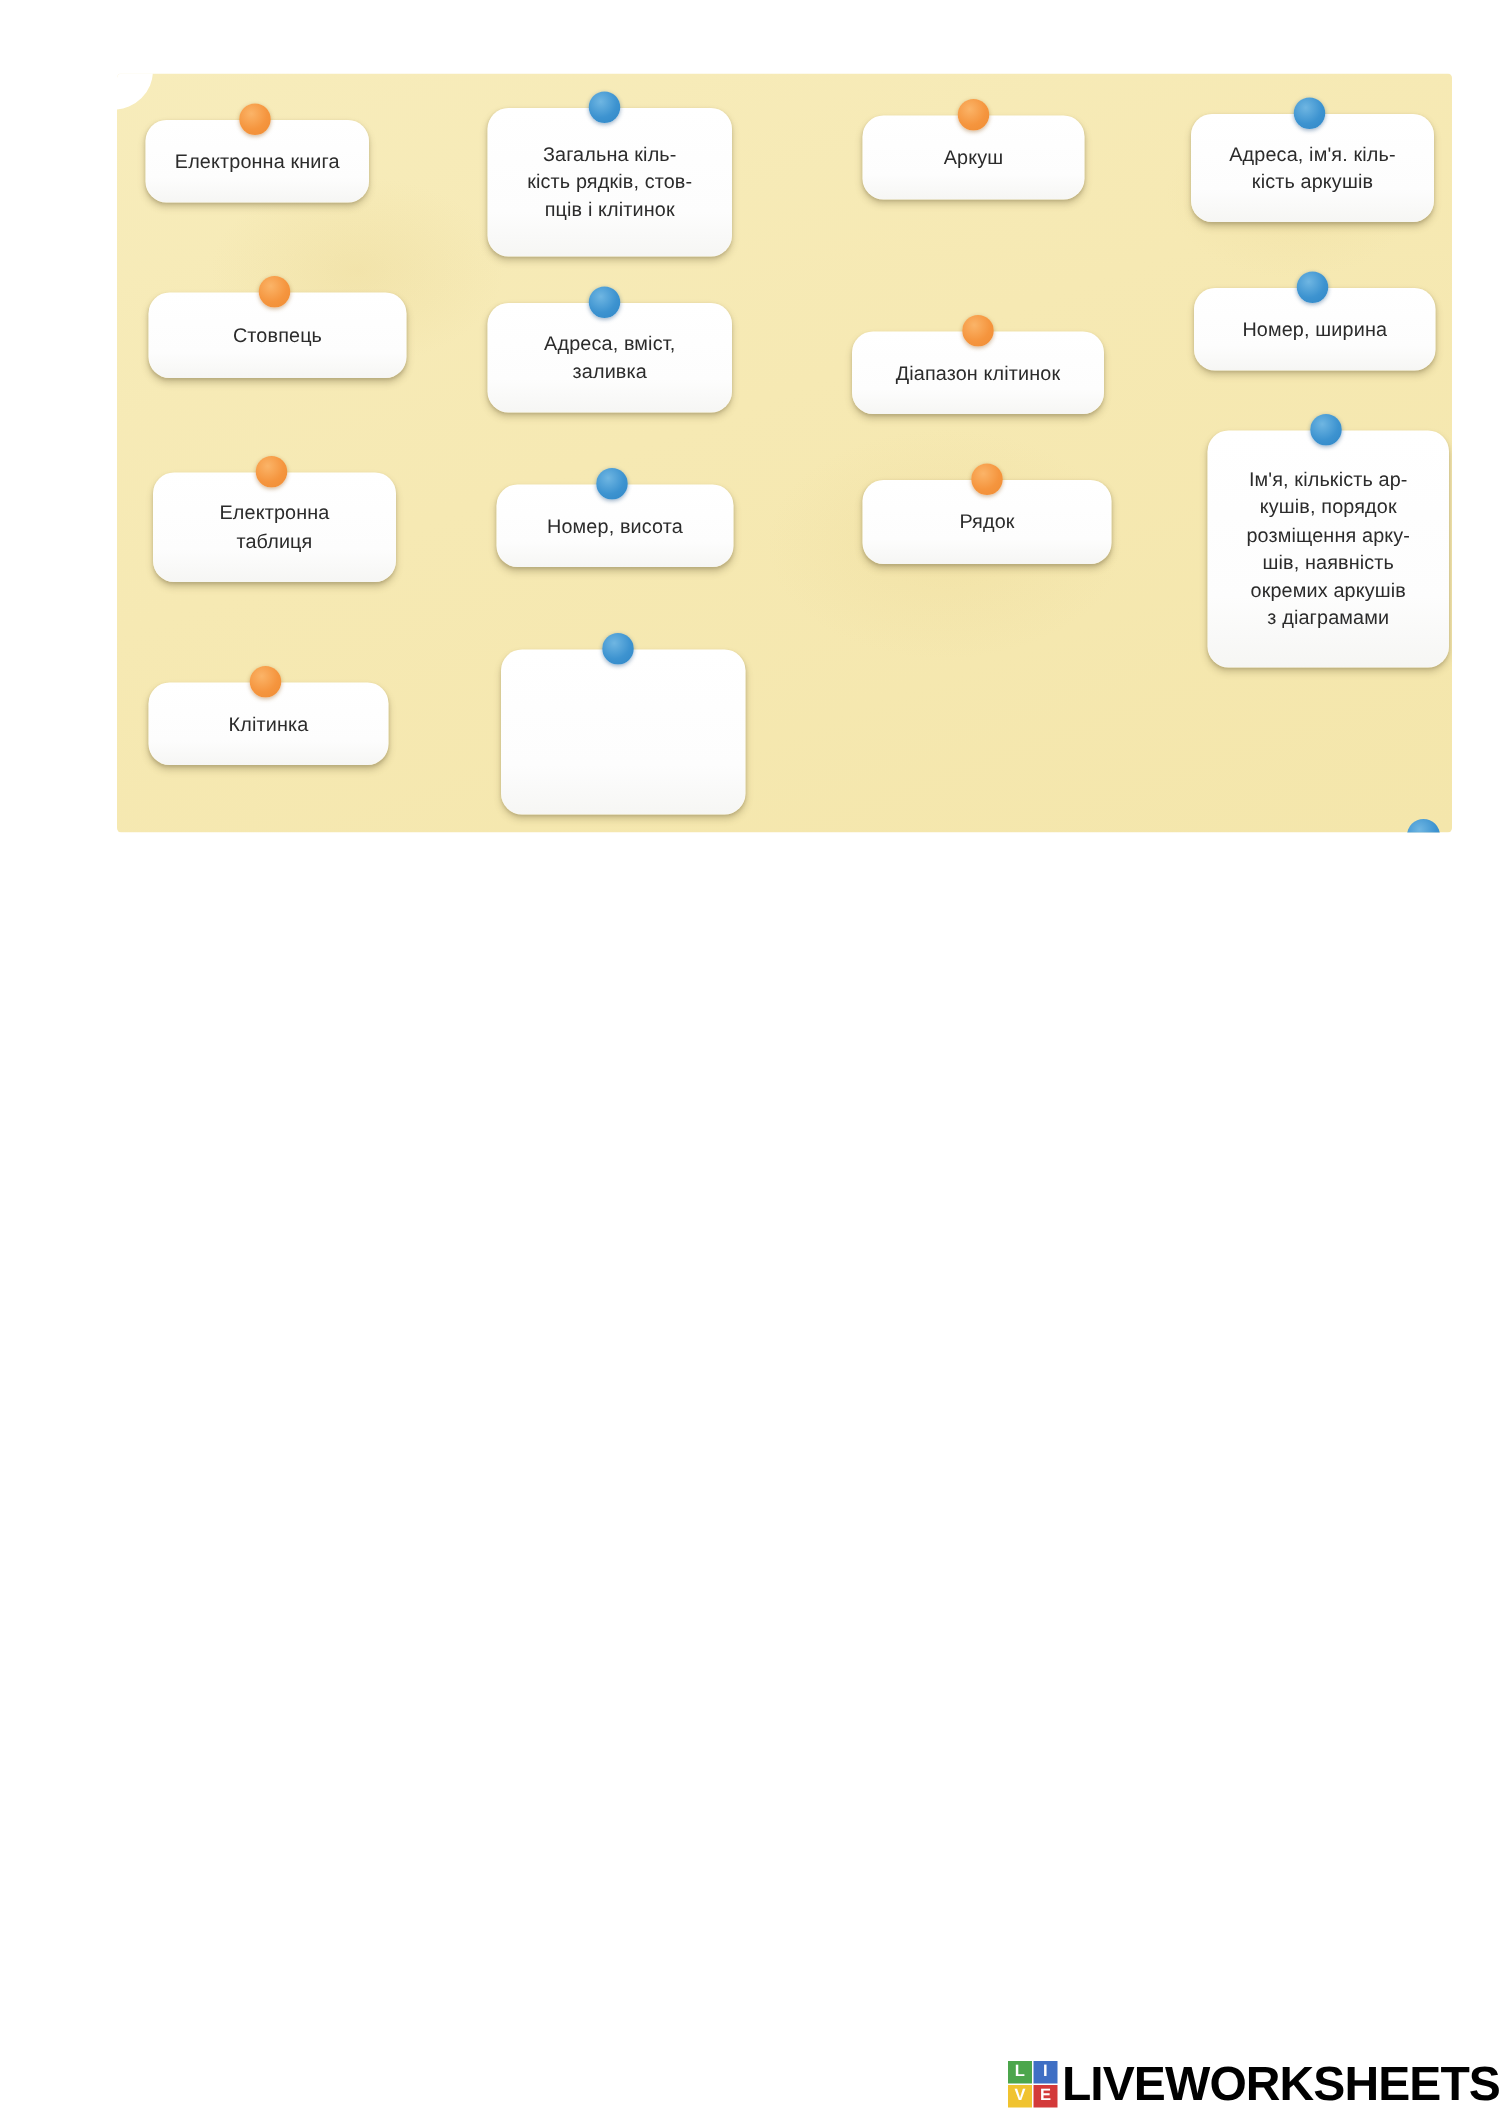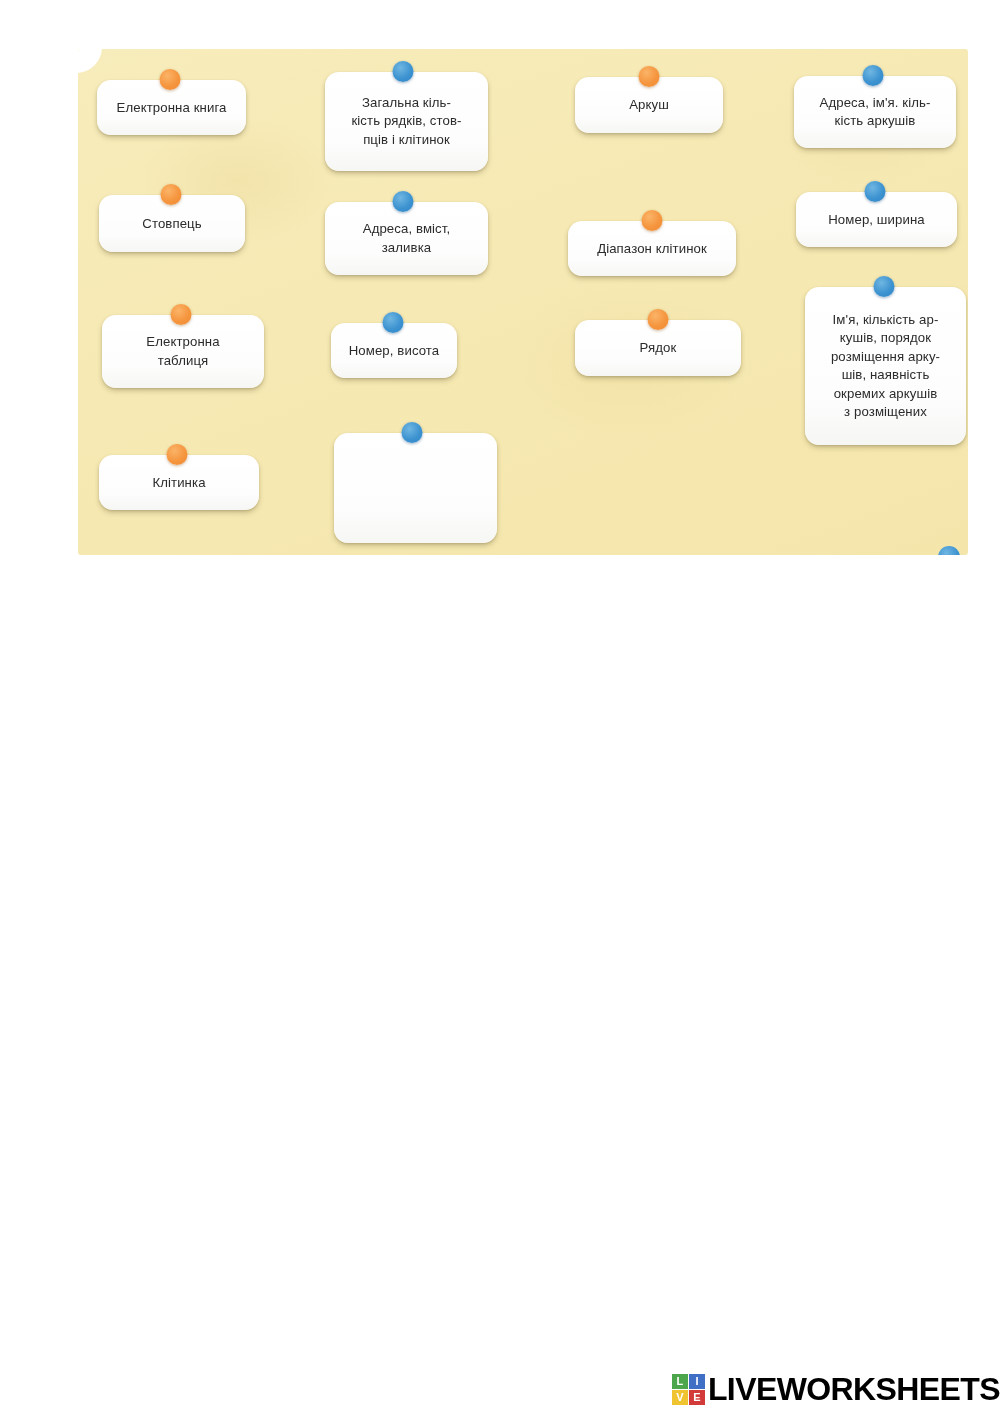--- a/index.html
+++ b/index.html
@@ -134,21 +134,21 @@
 </head>
 <body>
 
 <div id="worksheet-panel">
 
   <div class="card" style="left:19px; top:31px; width:149px; height:55px;">
     <span class="dot orange" style="left:49%;"></span>
     <span class="card-label">Електронна книга</span>
   </div>
 
-  <div class="card" style="left:21px; top:146px; width:146px; height:57px;">
+  <div class="card" style="left:21px; top:146px; width:172px; height:57px;">
     <span class="dot orange" style="left:49%;"></span>
     <span class="card-label">Стовпець</span>
   </div>
 
   <div class="card multiline" style="left:24px; top:266px; width:162px; height:73px;">
     <span class="dot orange" style="left:49%;"></span>
     <span class="card-label">Електронна
 таблиця</span>
   </div>
 
@@ -163,21 +163,21 @@
     <span class="dot orange" style="left:49%;"></span>
     <span class="card-label">Клітинка</span>
   </div>
 
   <div class="card multiline" style="left:247px; top:153px; width:163px; height:73px;">
     <span class="dot blue" style="left:48%;"></span>
     <span class="card-label">Адреса, вміст,
 заливка</span>
   </div>
 
-  <div class="card" style="left:253px; top:274px; width:126px; height:55px;">
+  <div class="card" style="left:253px; top:274px; width:158px; height:55px;">
     <span class="dot blue" style="left:49%;"></span>
     <span class="card-label">Номер, висота</span>
   </div>
 
   <div class="card multiline" style="left:256px; top:384px; width:163px; height:110px;">
     <span class="dot blue" style="left:48%;"></span>
   </div>
 
   <div class="card" style="left:497px; top:28px; width:148px; height:56px;">
     <span class="dot orange" style="left:50%;"></span>
@@ -205,21 +205,21 @@
     <span class="card-label">Номер, ширина</span>
   </div>
 
   <div class="card multiline" style="left:727px; top:238px; width:161px; height:158px;">
     <span class="dot blue" style="left:49%;"></span>
     <span class="card-label">Ім'я, кількість ар-
 кушів, порядок
 розміщення арку-
 шів, наявність
 окремих аркушів
-з розміщених</span>
+з діаграмами</span>
   </div>
 
   <div id="stray-dot"></div>
 
 </div>
 
 <div id="footer-logo">
   <div id="logo-mark">
     <span style="background:#4ca64c;">L</span>
     <span style="background:#3f6fc4;">I</span>

